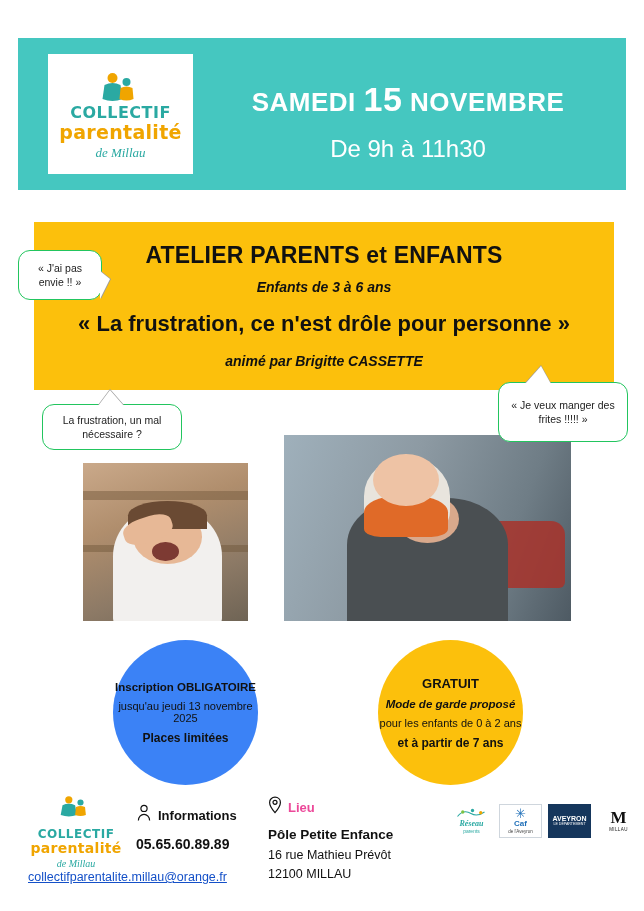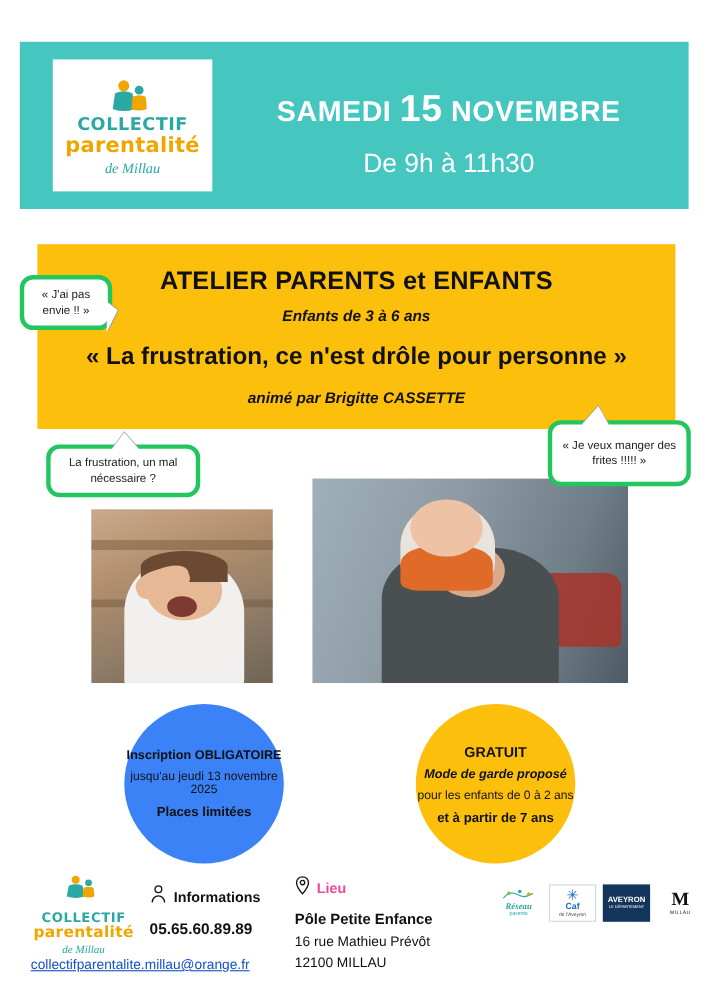--- a/index.html
+++ b/index.html
@@ -107,21 +107,21 @@
     font-size: 14px;
     font-style: italic;
     font-weight: bold;
     color: #111;
   }
 
   
   .bubble {
     position: absolute;
     background: #ffffff;
-    border: 4px solid #22c55e;
+    border: 1px solid #22c55e;
     border-radius: 12px;
     font-size: 10.5px;
     color: #222;
     text-align: center;
     display: flex;
     align-items: center;
     justify-content: center;
     padding: 20px 8px;
     line-height: 1.35;
     z-index: 5;

